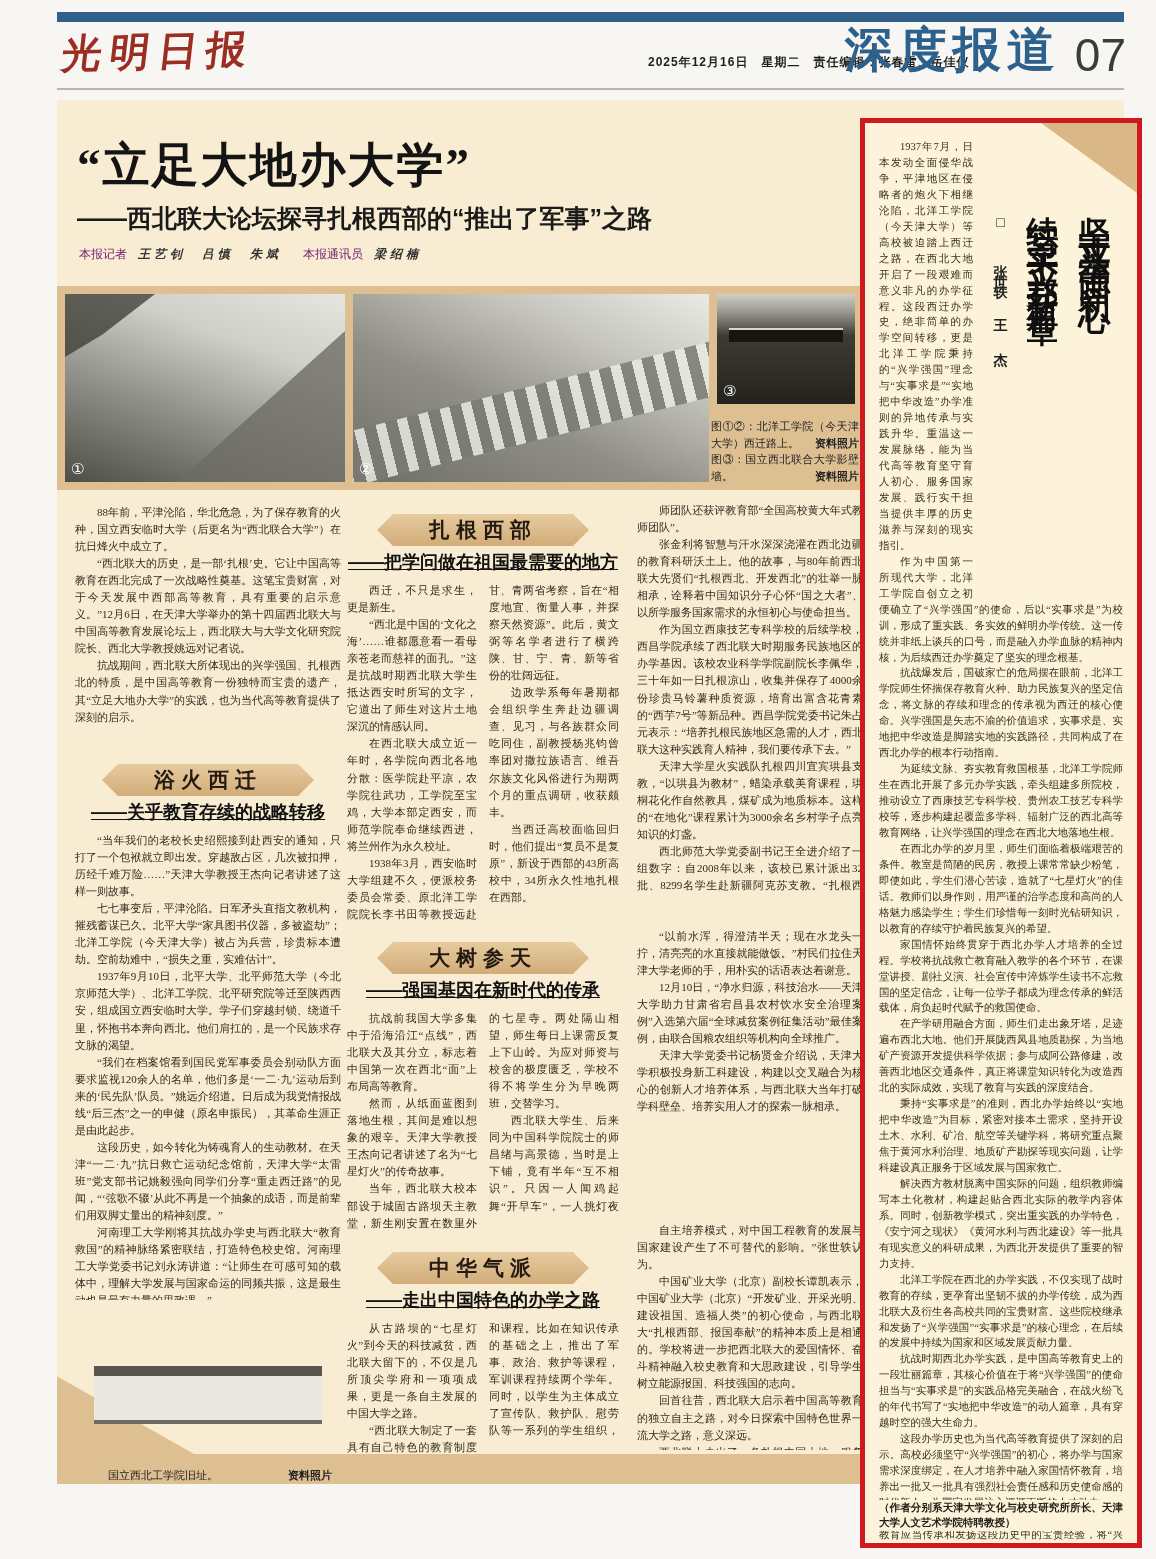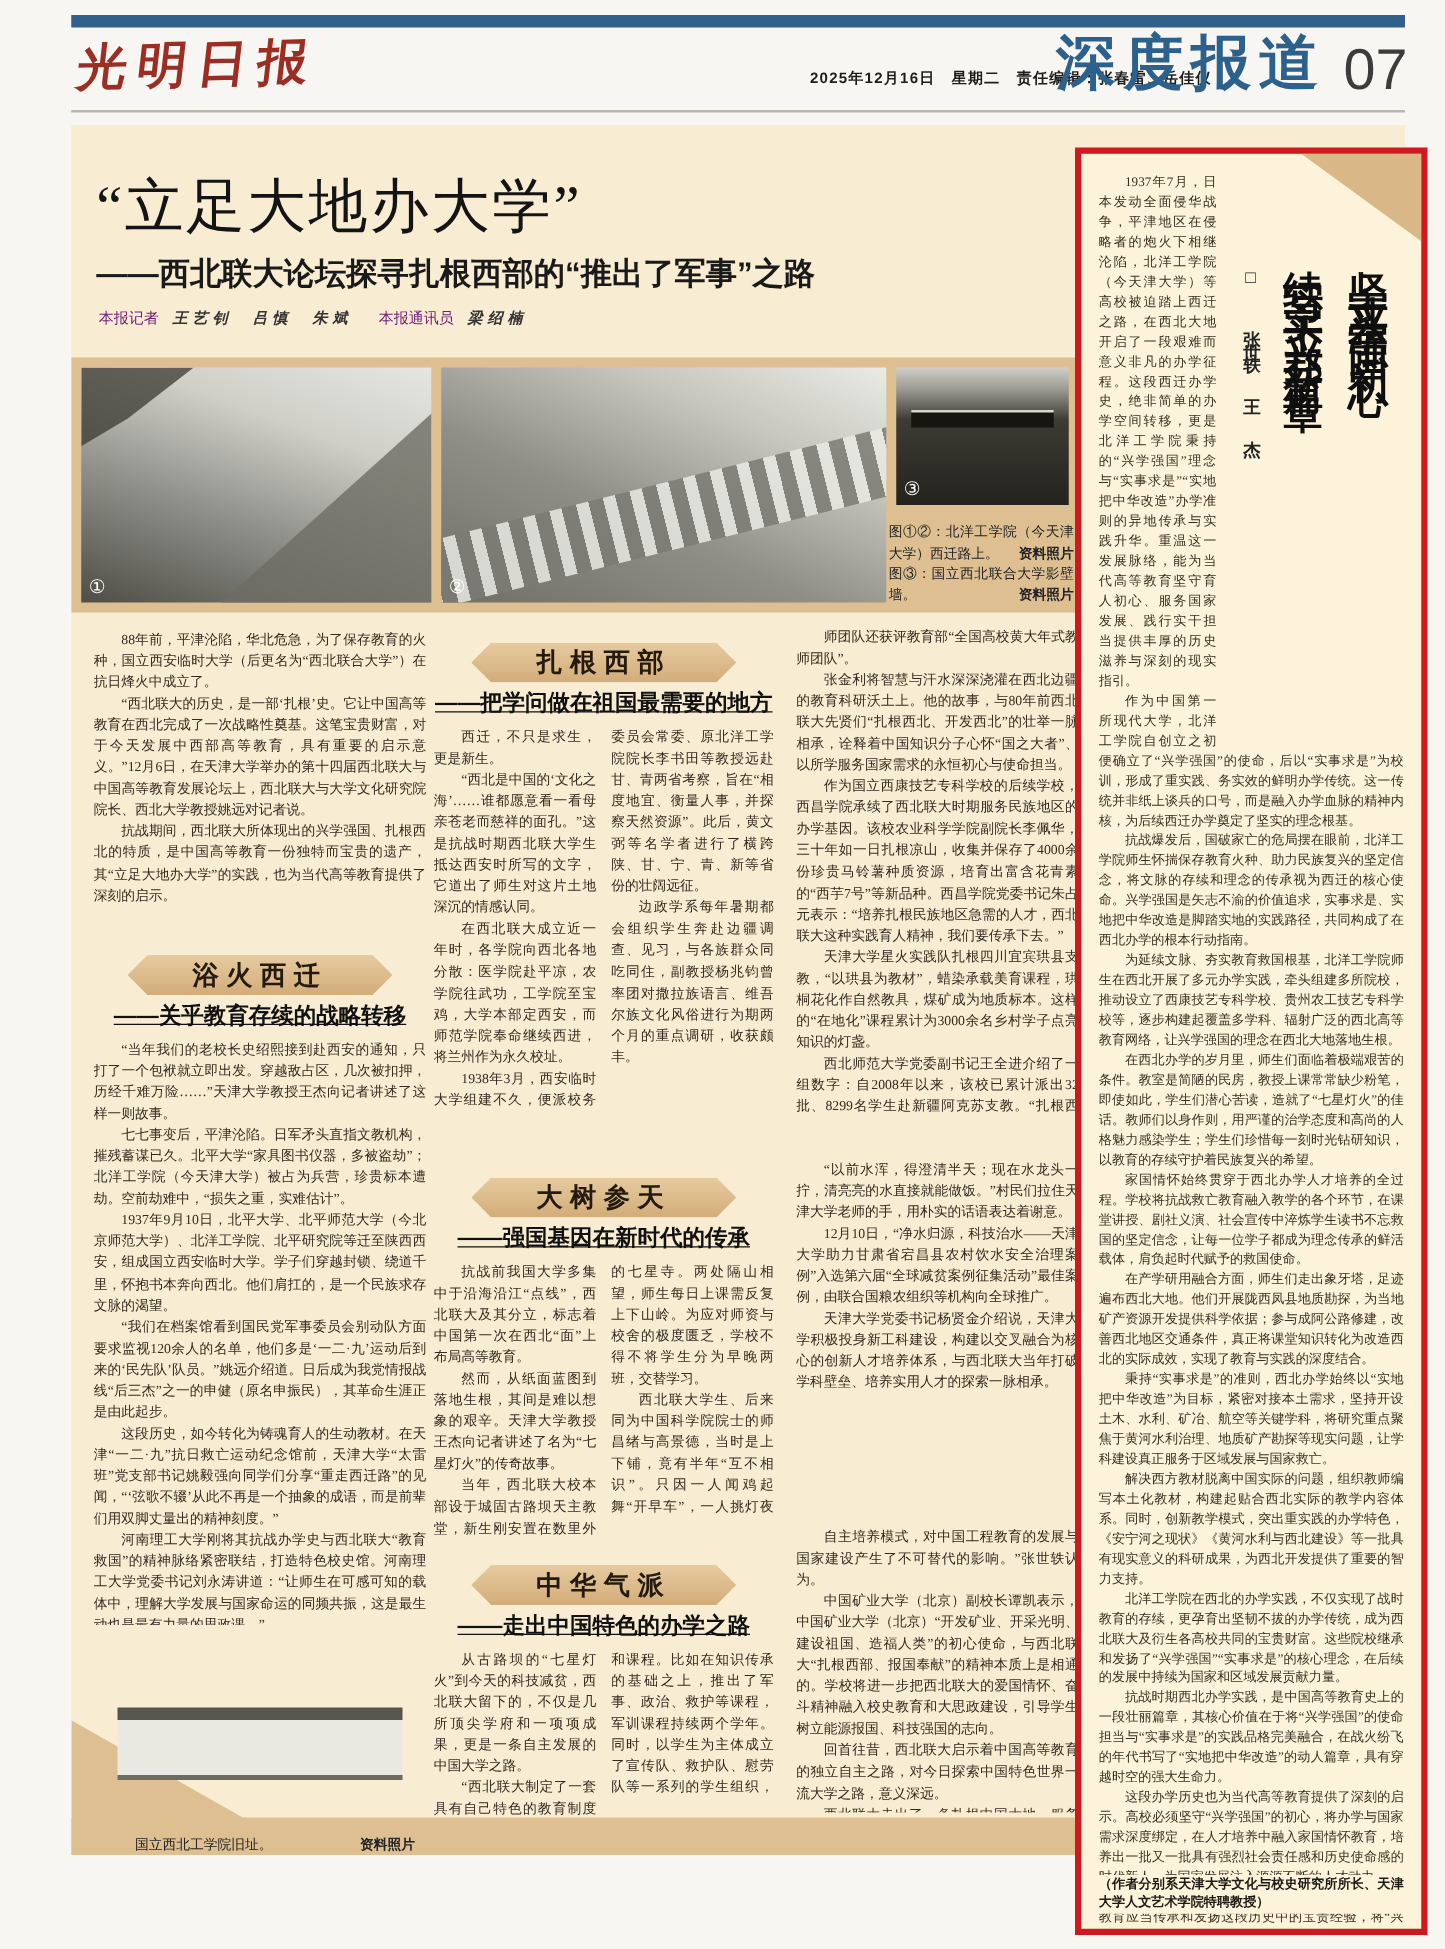--- a/index.html
+++ b/index.html
@@ -23,21 +23,21 @@
   .header-rule { position:absolute; left:57px; top:88px; width:1067px; height:2px; background:#b9b6ae; }
 
   
   .main-block { position:absolute; left:57px; top:100px; width:1067px; height:1384px;
     background:#f8edd2; overflow:hidden; }
   .photo-band { position:absolute; left:0; top:186px; width:806px; height:204px; background:#ddbf92; }
   .bottom-band { position:absolute; left:0; top:1354px; width:806px; height:30px; background:#ddbf92; }
   .corner-tri-bl { position:absolute; left:0; top:1230px; width:190px; height:154px;
     background:#ddbf92; clip-path:polygon(0 30%,100% 100%,0 100%); }
 
-  .art-title { position:absolute; left:20px; top:34px; font-size:47px; font-weight:400;
+  .art-title { position:absolute; left:20px; top:34px; font-size:47px; font-weight:700;
     color:#141414; letter-spacing:2px; }
   .art-subtitle { position:absolute; left:20px; top:102px; font-size:25px; font-weight:800;
     color:#1a1a1a; font-family:"Liberation Sans","DejaVu Sans",sans-serif; }
   .byline { position:absolute; left:22px; top:146px; font-size:12px; color:#333; }
   .byline .role { color:#701a75; margin-right:8px;text-align:center; }
   .byline .names { font-weight:bold; font-style:italic; letter-spacing:4px; margin-right:18px; }
 
   .photo { position:absolute; overflow:hidden; }
   .photo .badge { position:absolute; left:6px; bottom:4px; color:#fff; font-size:15px;
     font-family:"Liberation Sans","DejaVu Sans",sans-serif; }
@@ -184,20 +184,21 @@
     <div class="col2">
       <div class="sect">
         <div class="ribbon">扎根西部</div>
         <div class="subhead">——把学问做在祖国最需要的地方</div>
         <div class="sect-text s2-text">
           <p class="bp">西迁，不只是求生，更是新生。</p>
           <p class="bp">“西北是中国的‘文化之海’……谁都愿意看一看母亲苍老而慈祥的面孔。”这是抗战时期西北联大学生抵达西安时所写的文字，它道出了师生对这片土地深沉的情感认同。</p>
           <p class="bp">在西北联大成立近一年时，各学院向西北各地分散：医学院赴平凉，农学院往武功，工学院至宝鸡，大学本部定西安，而师范学院奉命继续西进，将兰州作为永久校址。</p>
           <p class="bp">1938年3月，西安临时大学组建不久，便派校务委员会常委、原北洋工学院院长李书田等教授远赴甘、青两省考察，旨在“相度地宜、衡量人事，并探察天然资源”。此后，黄文弼等名学者进行了横跨陕、甘、宁、青、新等省份的壮阔远征。</p>
           <p class="bp">边政学系每年暑期都会组织学生奔赴边疆调查、见习，与各族群众同吃同住，副教授杨兆钧曾率团对撒拉族语言、维吾尔族文化风俗进行为期两个月的重点调研，收获颇丰。</p>
+          <p class="bp">当西迁高校面临回归时，他们提出“复员不是复原”，新设于西部的43所高校中，34所永久性地扎根在西部。</p>
 
         </div>
       </div>
       <div class="sect">
         <div class="ribbon">大树参天</div>
         <div class="subhead">——强国基因在新时代的传承</div>
         <div class="sect-text s3-text">
           <p class="bp">抗战前我国大学多集中于沿海沿江“点线”，西北联大及其分立，标志着中国第一次在西北“面”上布局高等教育。</p>
           <p class="bp">然而，从纸面蓝图到落地生根，其间是难以想象的艰辛。天津大学教授王杰向记者讲述了名为“七星灯火”的传奇故事。</p>
           <p class="bp">当年，西北联大校本部设于城固古路坝天主教堂，新生刚安置在数里外的七星寺。两处隔山相望，师生每日上课需反复上下山岭。为应对师资与校舍的极度匮乏，学校不得不将学生分为早晚两班，交替学习。</p>

